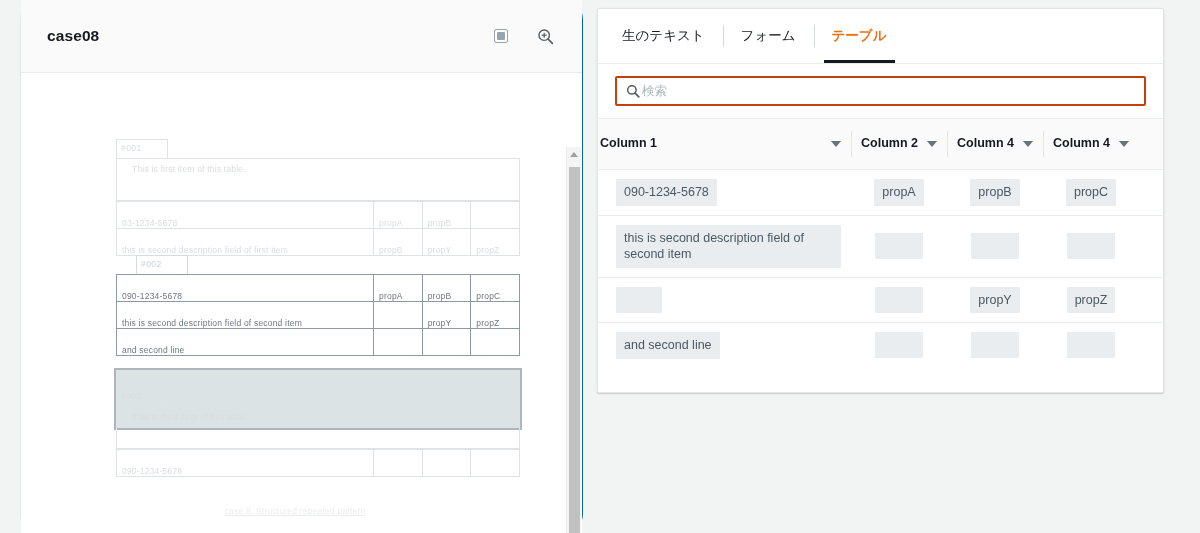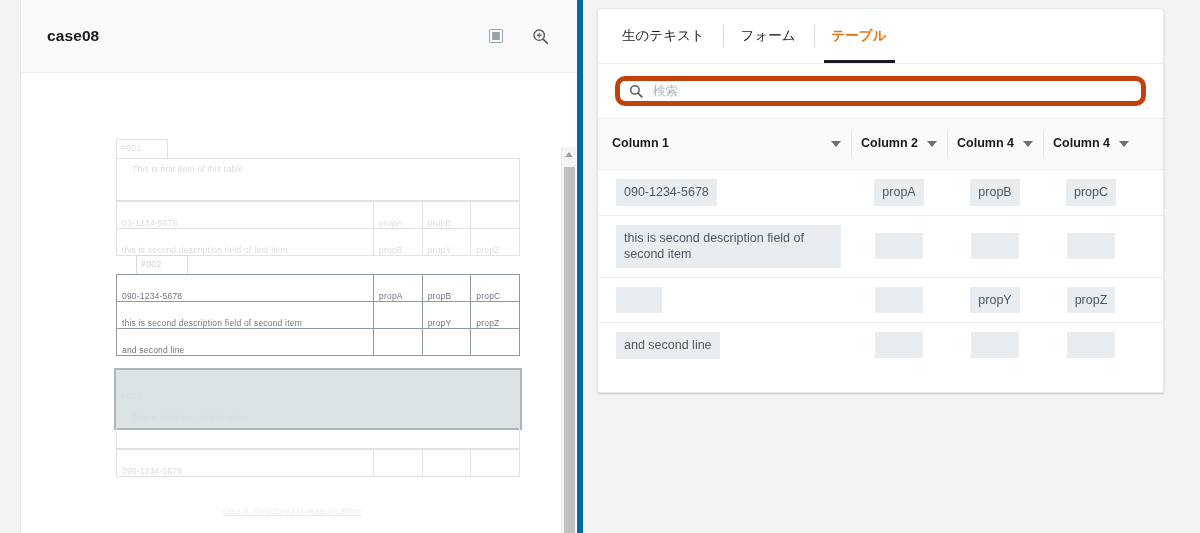--- a/index.html
+++ b/index.html
@@ -8,21 +8,21 @@
     width: 1200px; height: 533px;
     background: #f2f3f3;
     font-family: "Liberation Sans", "DejaVu Sans", sans-serif;
     overflow: hidden;
   }
   .page { position: relative; width: 1200px; height: 533px; background: #f2f3f3; }
 
   
   .doc-panel {
     position: absolute; left: 20px; top: 0; width: 563px; height: 533px;
-    background: #ffffff; border-left: 1px solid #e4e7e7; border-right: 6px solid #0369a1;
+    background: #ffffff; border-left: 1px solid #e4e7e7; border-right: 1px solid #0369a1; border-radius: 19px;
   }
   .doc-header {
     height: 73px; background: #fafafa; border-bottom: 1px solid #e9ebeb;
     display: flex; align-items: center; padding: 0 26px;
   }
   .doc-title {
     font-size: 15.5px; font-weight: bold; color: #16191f; letter-spacing: .1px;
   }
   .doc-header-actions { margin-left: auto; display: flex; align-items: center; gap: 22px; }
   .icon-btn {
@@ -112,43 +112,43 @@
   .tab + .tab::before {
     content: ""; position: absolute; left: 0; top: 16px; bottom: 16px; width: 1px; background: #d5dbdb;
   }
   .tab.active { color: #ec7211; font-weight: bold; }
   .tab.active::after {
     content: ""; position: absolute; left: 10px; right: 10px; bottom: 0; height: 3px; background: #16191f;
   }
 
   .search-wrap { padding: 12px 17px 12px 17px; }
   .search-box {
-    height: 30px; border: 5px solid #c2410c; border-radius: 10px; background: #fff;
-    display: flex; align-items: center; padding: 0 9px; gap: 8px;
+    height: 30px; border: 2px solid #c2410c; border-radius: 2px; background: #fff;
+    display: flex; align-items: center; padding: 0 9px; gap: 0;
   }
   .search-input {
     border: none; outline: none; flex: 1; font-size: 12.5px; color: #16191f;
     font-family: "Liberation Sans", "DejaVu Sans", sans-serif; background: transparent;
   }
   .search-input::placeholder { color: #aab7b8; }
 
   .thead {
     display: flex; align-items: stretch; background: #fafafa;
     border-top: 1px solid #eaedf0; border-bottom: 1px solid #eaedf0; height: 52px;
   }
   .th {
     display: flex; align-items: center; justify-content: space-between;
     font-size: 12.5px; font-weight: bold; color: #16191f; padding: 0 10px; position: relative;
     cursor: pointer;
   }
   .th + .th::before {
     content: ""; position: absolute; left: 0; top: 12px; bottom: 12px; width: 1px; background: #e3e6e6;
   }
   .th .lbl { line-height: 1.25; }
-  .th-1 { width: 253px; padding-left: 14px; }
+  .th-1 { width: 253px; padding-left: 2px; }
   .th-2, .th-3, .th-4 { width: 96px; }
   .caret {
     width: 0; height: 0; border-left: 5px solid transparent; border-right: 5px solid transparent;
     border-top: 6px solid #687078; flex: none; margin-left: 6px;
   }
 
   .trow { display: flex; align-items: stretch; border-bottom: 1px solid #eaedf0; }
   .trow:last-child { border-bottom: none; }
   .td { display: flex; align-items: center; padding: 9px 10px; }
   .td-1 { width: 253px; padding-left: 18px; }

